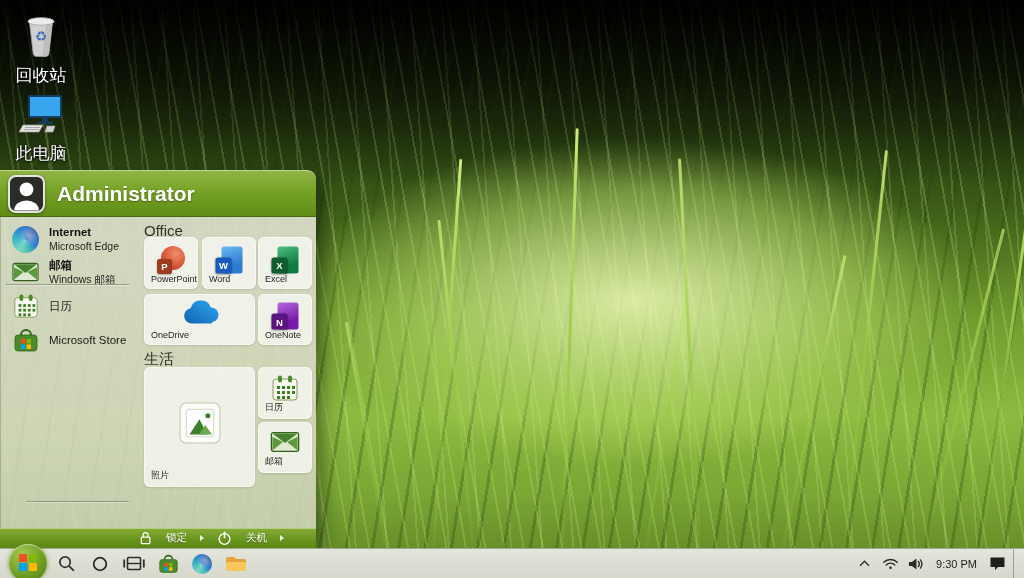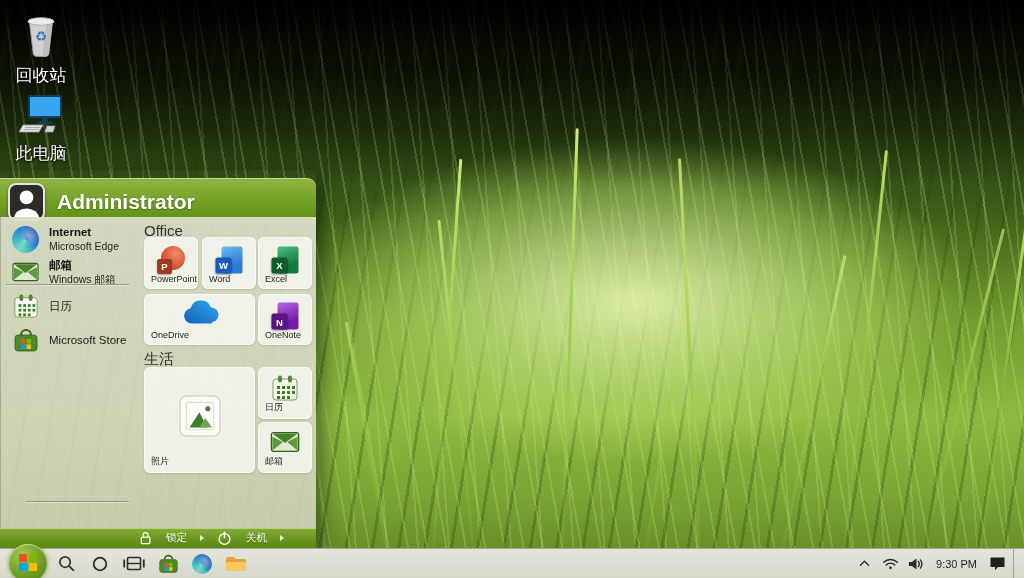--- a/index.html
+++ b/index.html
@@ -33,21 +33,21 @@
   .desktop-icon { position:absolute; left:6px; width:70px; text-align:center; cursor:default; }
   .desktop-icon .ico { display:inline-block; }
   .di-label { margin-top:2px; font-size:17px; color:#fff; text-shadow:0 1px 2px rgba(0,0,0,.9), 0 0 3px rgba(0,0,0,.7); }
 
   
   .start-menu { position:absolute; left:0; top:170px; width:316px; height:378px;
     box-shadow:6px 6px 18px rgba(0,0,0,.45); }
   .menu-header { position:absolute; left:0; top:0; right:0; height:47px; border-radius:0 9px 0 0;
     background:linear-gradient(180deg,#92b544 0%, #74a126 48%, #5e8c14 100%);
     box-shadow:inset 0 1px 0 rgba(255,255,255,.45), inset 0 -1px 0 rgba(0,0,0,.25);
-    display:flex; align-items:center;margin-top:8px; }
+    display:flex; align-items:center; }
   .avatar { width:37px; height:38px; margin-left:8px; border-radius:8px; background:#2b2b27;
     border:2px solid rgba(250,250,248,.9); box-shadow:0 1px 3px rgba(0,0,0,.4); overflow:hidden; flex:none; }
   .user-name { margin-left:12px; color:#fff; font-size:21px; font-weight:bold; text-shadow:0 1px 2px rgba(0,0,0,.35); }
 
   .menu-body { position:absolute; left:0; top:47px; right:0; bottom:20px;
     background:linear-gradient(180deg, rgba(222,224,206,0.92), rgba(208,212,188,0.88));
     border-left:1px solid rgba(90,100,50,.3); }
 
   .sidebar { position:absolute; left:0; top:0; width:138px; bottom:8px; }
   .sb-item { position:absolute; left:0; width:138px; height:32px; display:flex; align-items:center; cursor:pointer; }
@@ -294,21 +294,21 @@
         <div class="tile" style="left:117px; top:77px; width:54px; height:51px;">
           <div class="tile-ico doc onenote">
             <span class="pages"></span>
             <span class="lbx">N</span>
           </div>
           <div class="tile-label">OneNote</div>
         </div>
 
         <div class="section-label" style="left:3px; top:133px;">生活</div>
 
-        <div class="tile" style="left:3px; top:150px; width:111px; height:106px;">
+        <div class="tile" style="left:3px; top:150px; width:111px; height:120px;">
           <div class="tile-ico" style="top:48%;">
             <svg width="42" height="42" viewBox="0 0 40 40">
               <rect x="1" y="1" width="38" height="38" rx="6" fill="#fcfcf8" stroke="#c3c8b2" stroke-width="1"></rect>
               <rect x="7" y="7" width="26" height="26" rx="2" fill="#ffffff" stroke="#d8dccb" stroke-width="1"></rect>
               <circle cx="27.5" cy="13" r="2.4" fill="#3e7d2a"></circle>
               <polygon points="10,31 19.5,16.5 27,31" fill="#3e7d2a"></polygon>
               <polygon points="19,31 25,22 31.5,31" fill="#6aa84f"></polygon>
             </svg>
           </div>
           <div class="tile-label">照片</div>

